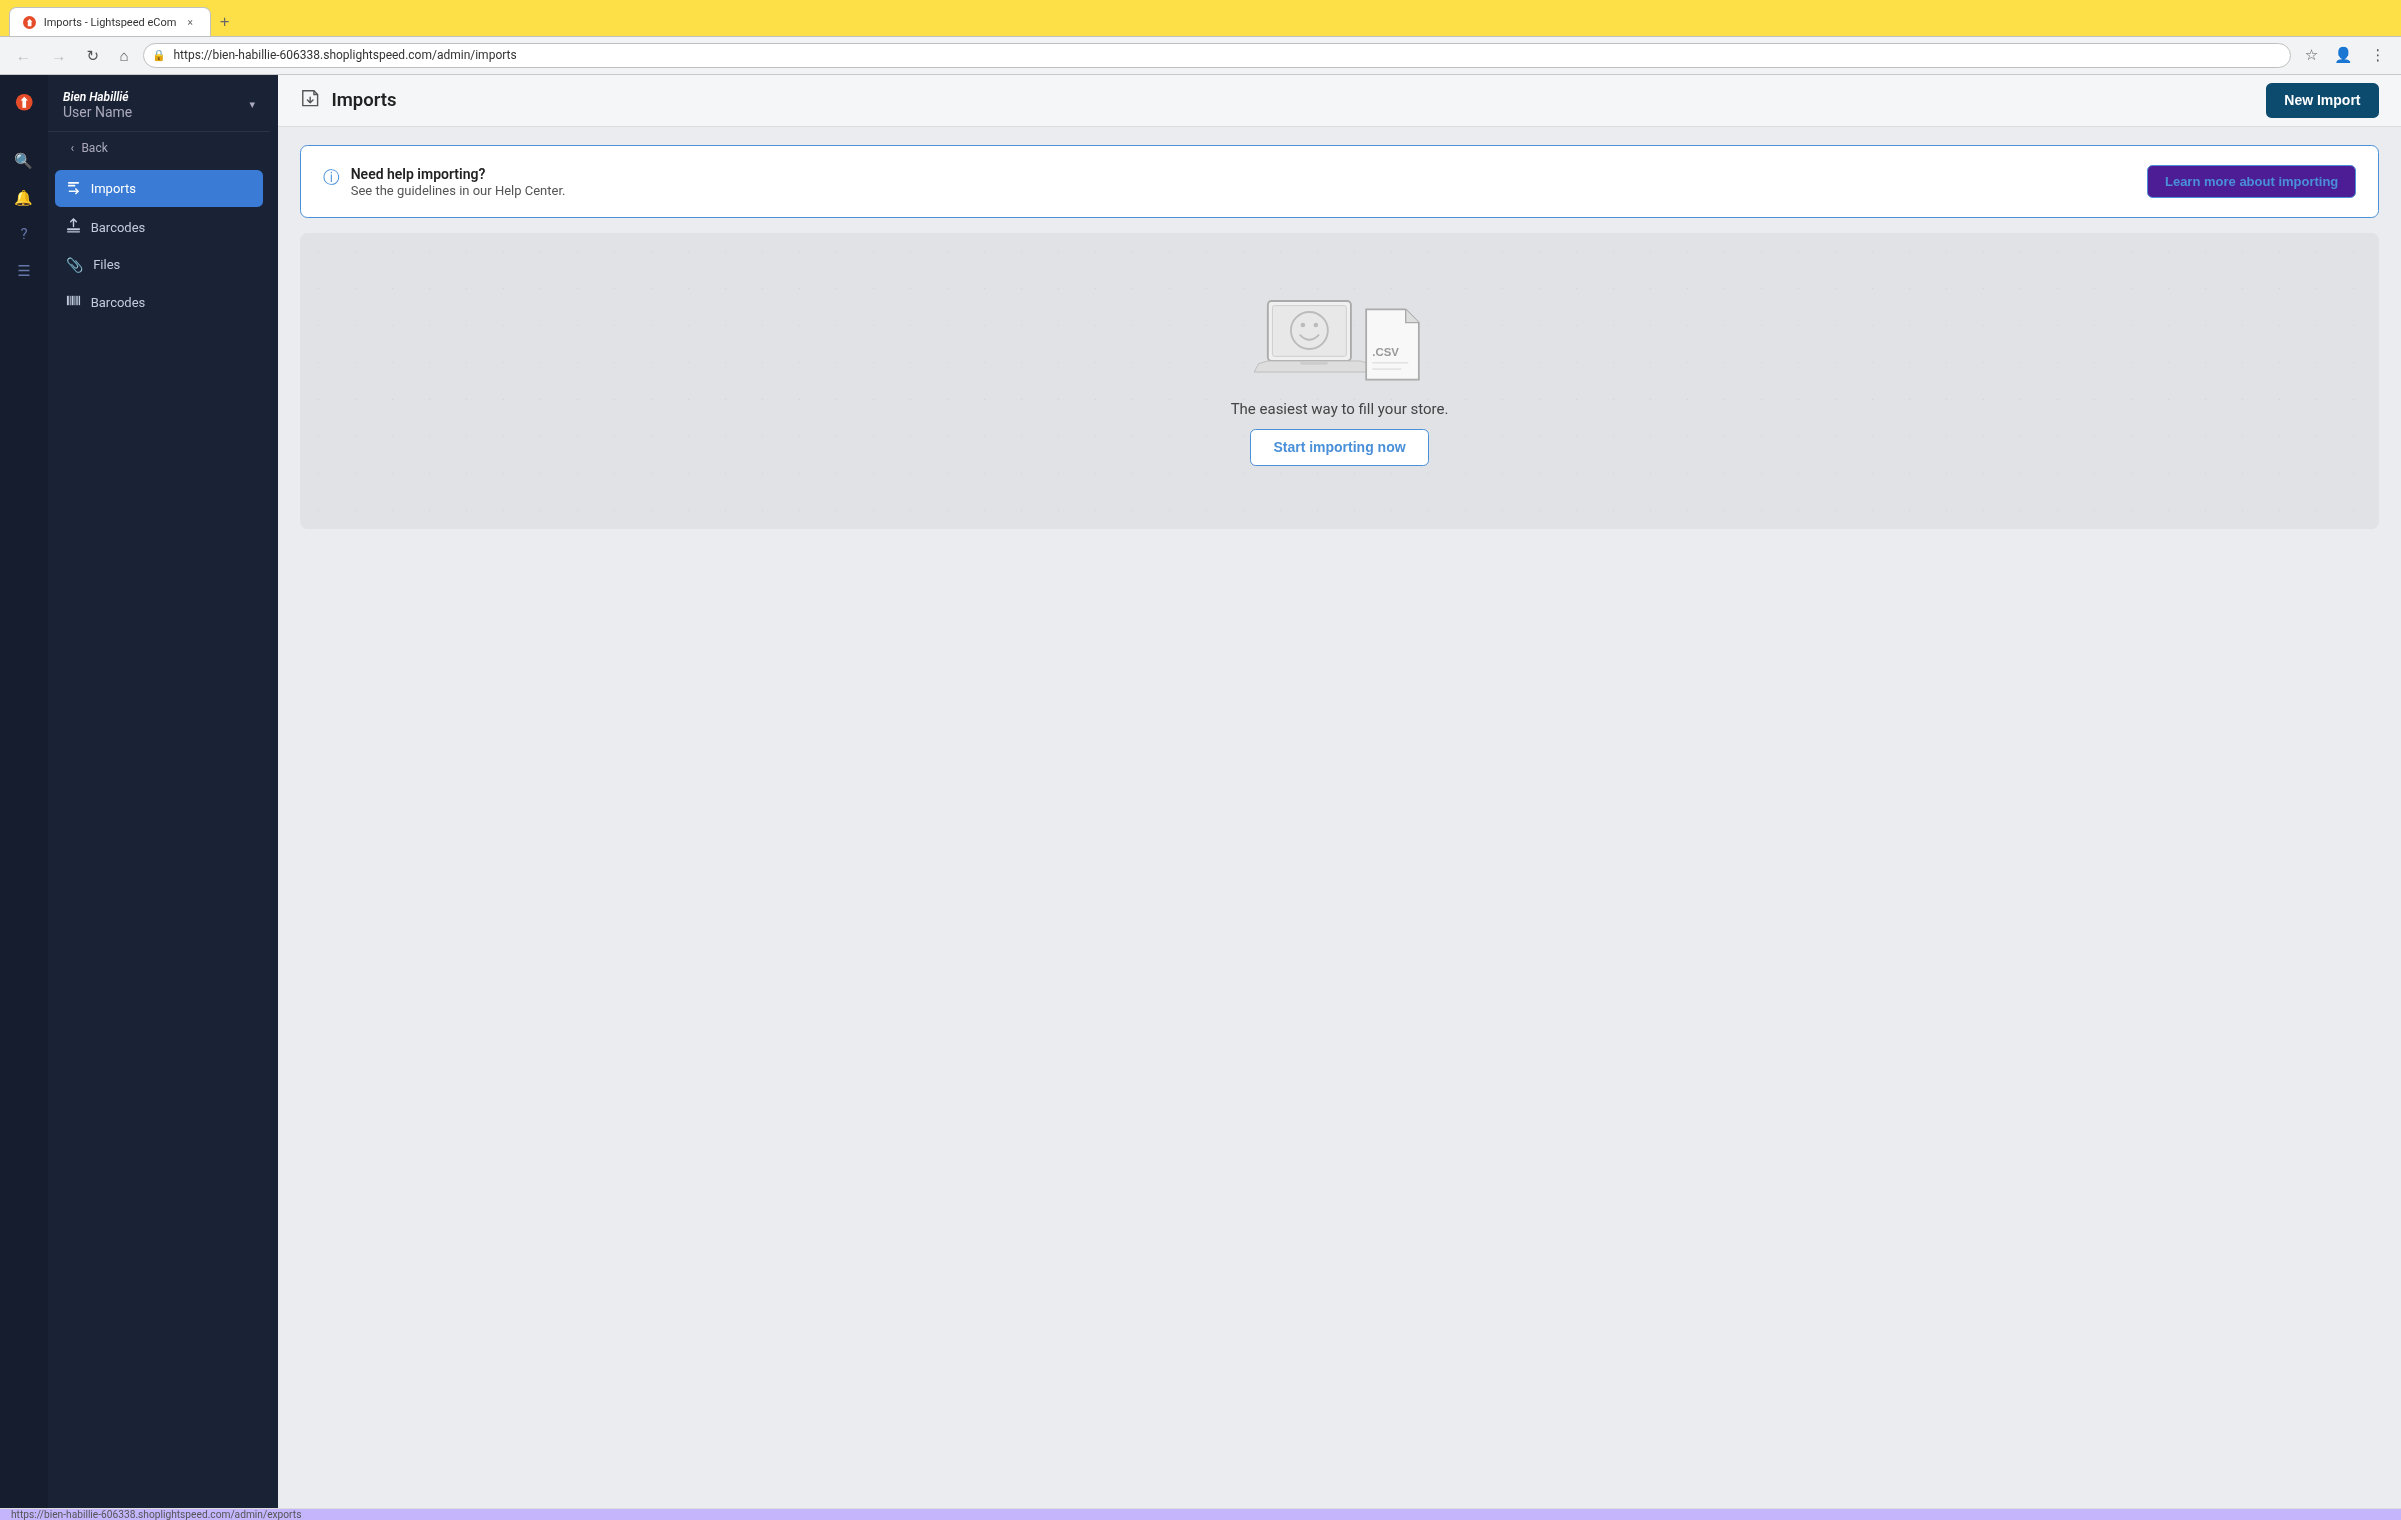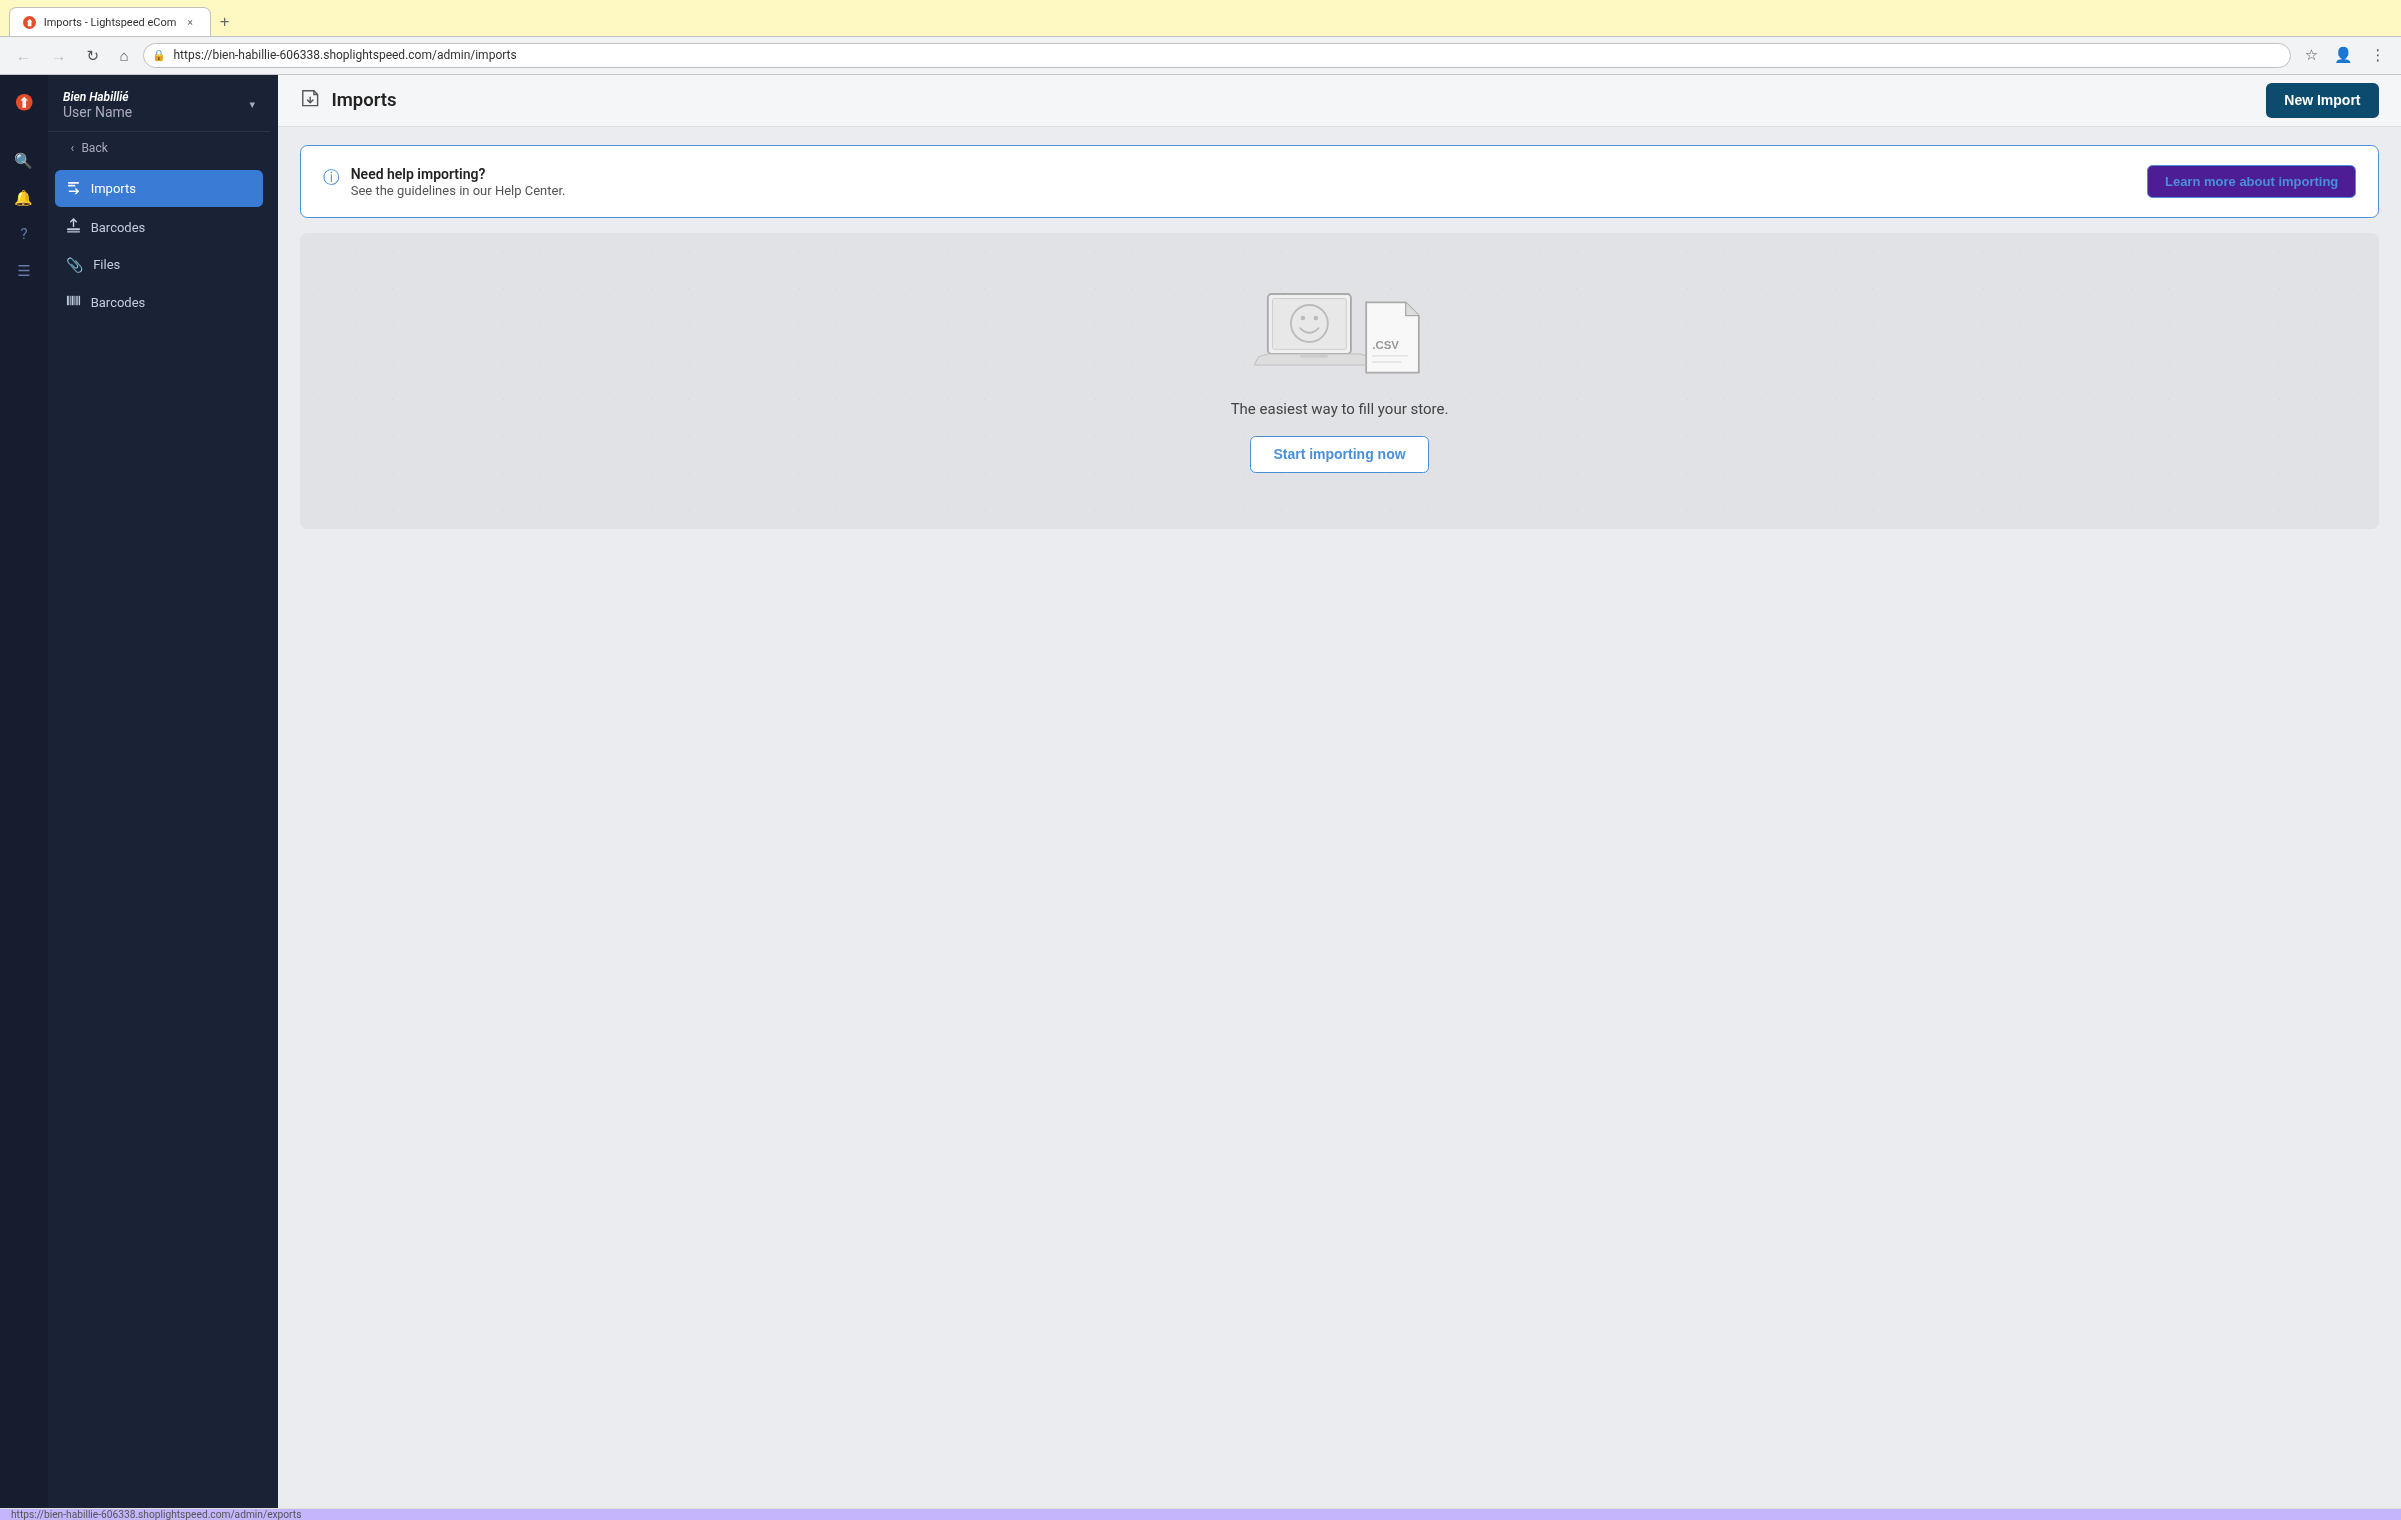--- a/index.html
+++ b/index.html
@@ -1,20 +1,20 @@
 <!DOCTYPE html>
 <html style="font-size:15px"><head>
   <meta charset="utf-8">
   <style>
     * { box-sizing: border-box; margin: 0; padding: 0; }
     body { font-family: -apple-system, BlinkMacSystemFont, 'Segoe UI', Roboto, sans-serif; background: #e8e8e8; }
 
     
     .browser-chrome {
-      background: #fef9c3;
+      background: #fde047;
       padding: 7.4px 9.3px 0;
       border-bottom: 0.9px solid #c0c0c0;
     }
     .browser-tabs {
       display: flex;
       align-items: flex-end;
       gap: 1.9px;
       margin-bottom: 0;
     }
     .browser-tab {
@@ -347,21 +347,21 @@
       background-size: 37px 37px;
       opacity: 0.5;
     }
 
     .empty-state-inner {
       position: relative;
       z-index: 1;
       display: flex;
       flex-direction: column;
       align-items: center;
-      gap: 18px;
+      gap: 11px;
     }
 
     
     .csv-illustration {
       display: flex;
       align-items: flex-end;
       gap: -9.3px;
     }
     .laptop-svg {
       width: 120px;

